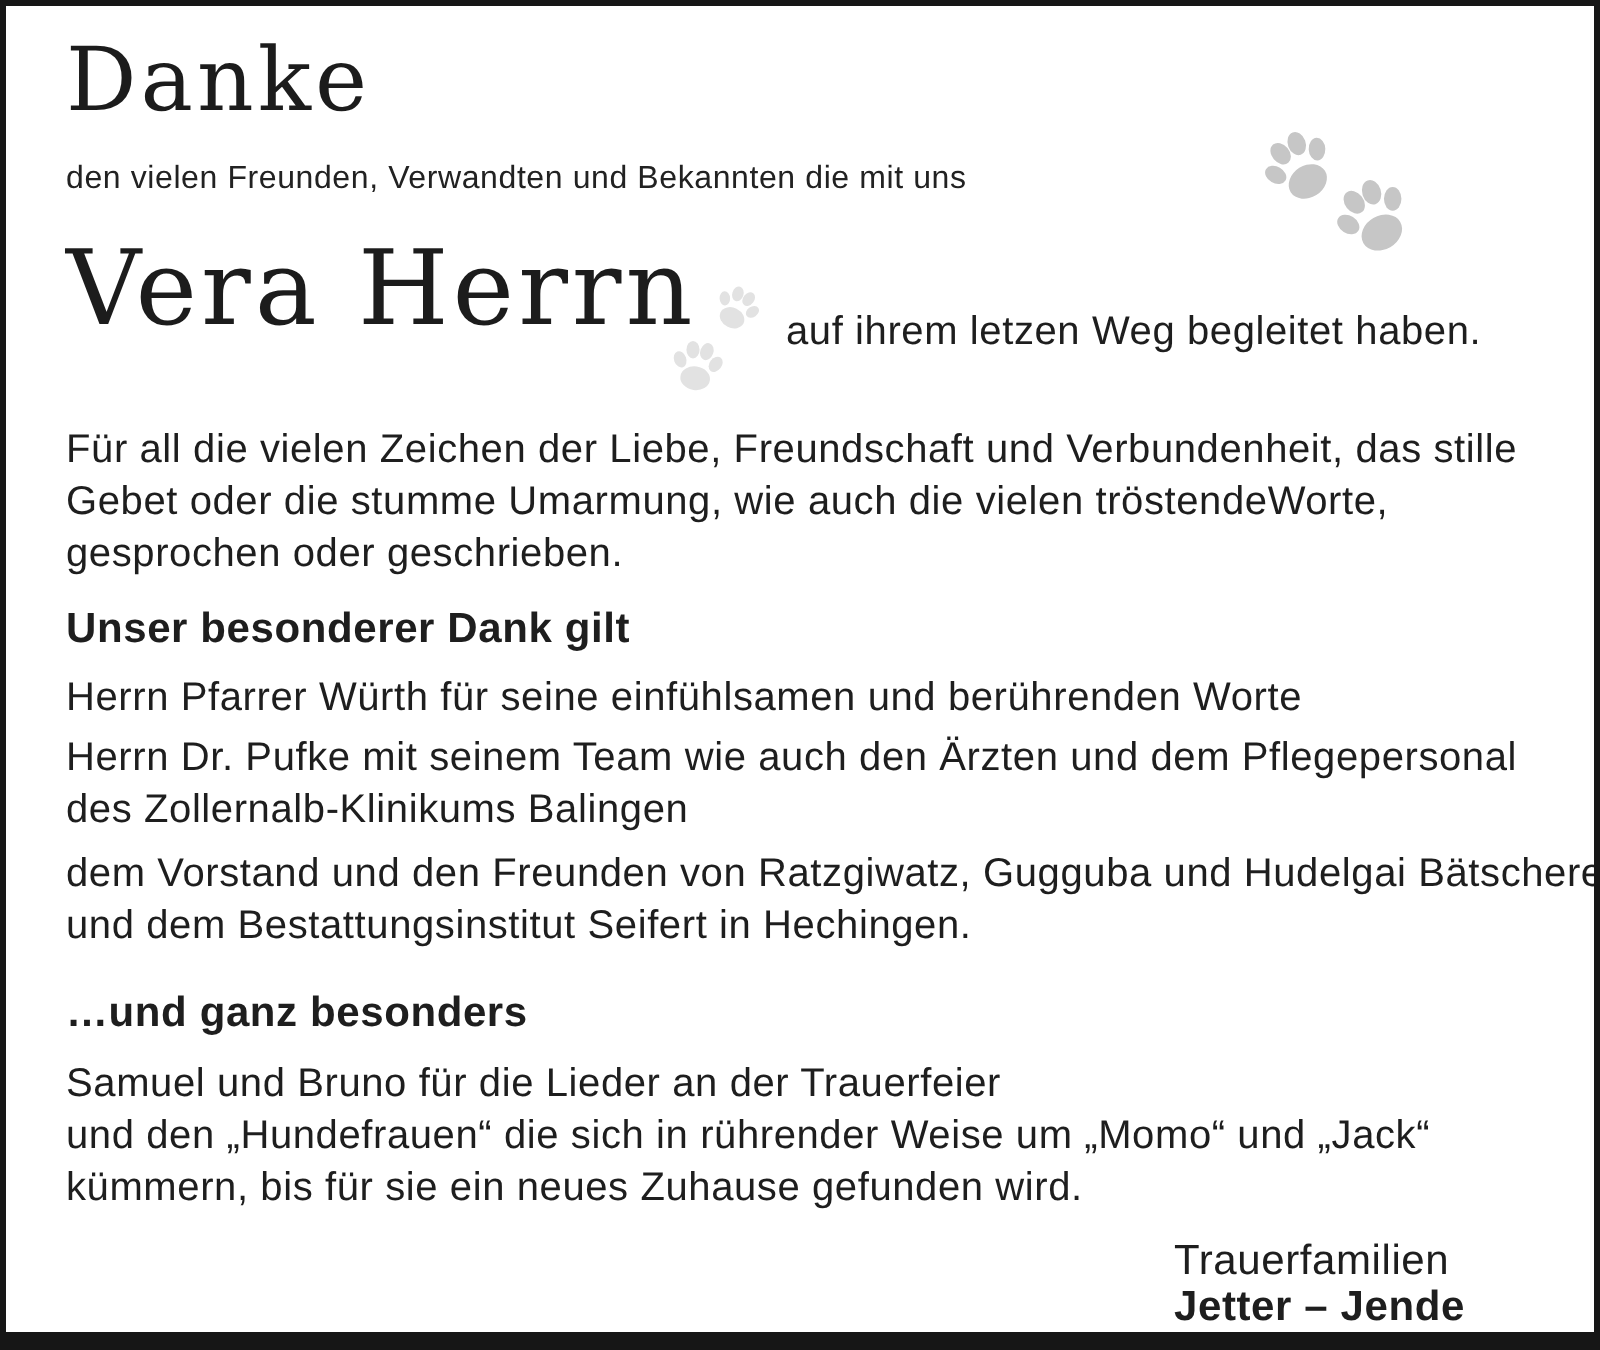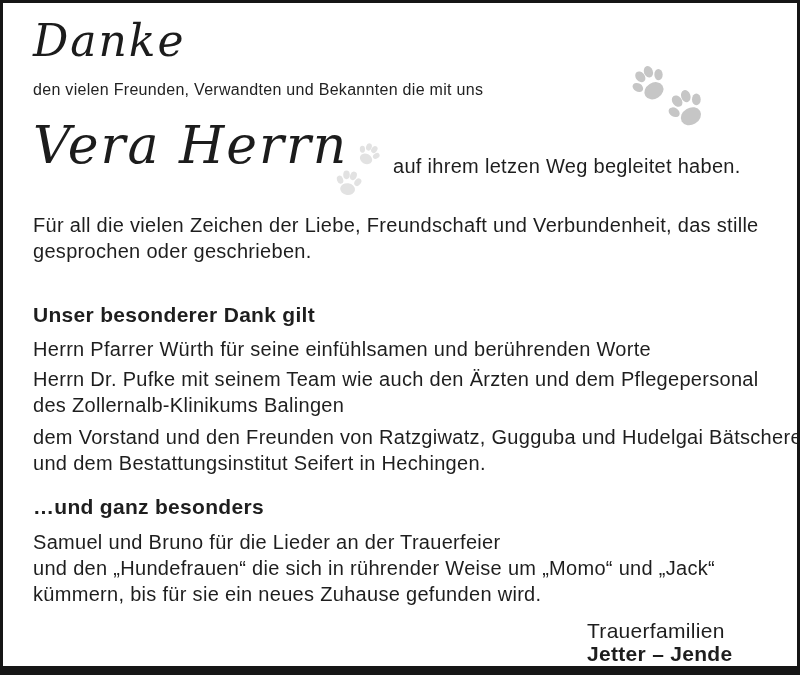--- a/index.html
+++ b/index.html
@@ -10,21 +10,20 @@
     background:#ffffff;
     border:3px solid #161616;
     border-bottom:9px solid #161616;
     overflow:hidden;
     font-family:"Liberation Sans", sans-serif;
     color:#1c1c1c;
   }
   .abs{position:absolute;left:30px;white-space:nowrap;}
   .script{
     font-family:"DejaVu Serif", serif;
-    font-style:italic;
     font-weight:400;
     letter-spacing:2px;
   }
   .headline{top:12px;font-size:44px;}
   .intro{top:78px;font-size:16px;letter-spacing:.3px;color:#222;}
   .name{top:112px;font-size:52px;}
   .name-suffix{left:390px;top:150px;font-size:22px;letter-spacing:.3px;text-align:right;}
   .body-line{font-size:20px;letter-spacing:.3px;line-height:26px;color:#1e1e1e;}
   .bold{font-weight:700;}
   .para1{top:209px;}
@@ -92,20 +91,21 @@
       <ellipse cx="42" cy="14" rx="7.5" ry="10" transform="rotate(12 42 14)"></ellipse>
       <ellipse cx="54" cy="27" rx="7" ry="9.5" transform="rotate(30 54 27)"></ellipse>
       <ellipse cx="33" cy="46" rx="17" ry="13.5"></ellipse>
     </svg>
   </span>
 
   <div class="abs body-line name-suffix">auf ihrem letzen Weg begleitet haben.</div>
 
   <div class="abs para1">
     <div class="body-line">Für all die vielen Zeichen der Liebe, Freundschaft und Verbundenheit, das stille</div>
+    <div class="body-line">Gebet oder die stumme Umarmung, wie auch die vielen tröstendeWorte,</div>
     <div class="body-line">gesprochen oder geschrieben.</div>
   </div>
 
   <div class="abs body-line bold h1">Unser besonderer Dank gilt</div>
 
   <div class="abs body-line item1">Herrn Pfarrer Würth für seine einfühlsamen und berührenden Worte</div>
 
   <div class="abs item2">
     <div class="body-line">Herrn Dr. Pufke mit seinem Team wie auch den Ärzten und dem Pflegepersonal</div>
     <div class="body-line">des Zollernalb-Klinikums Balingen</div>

